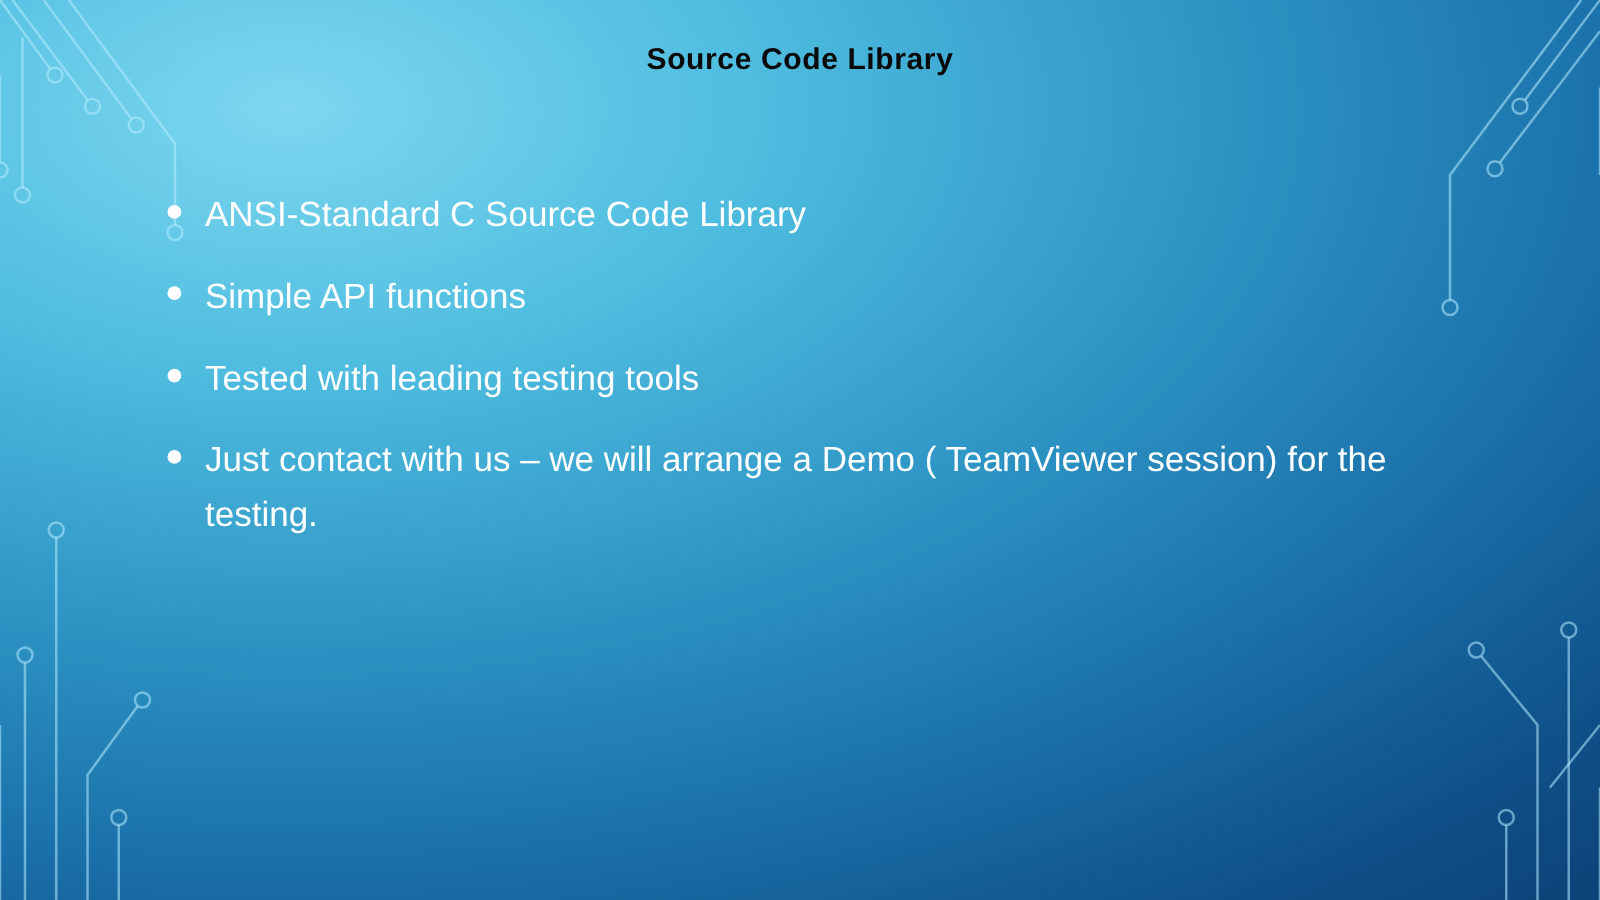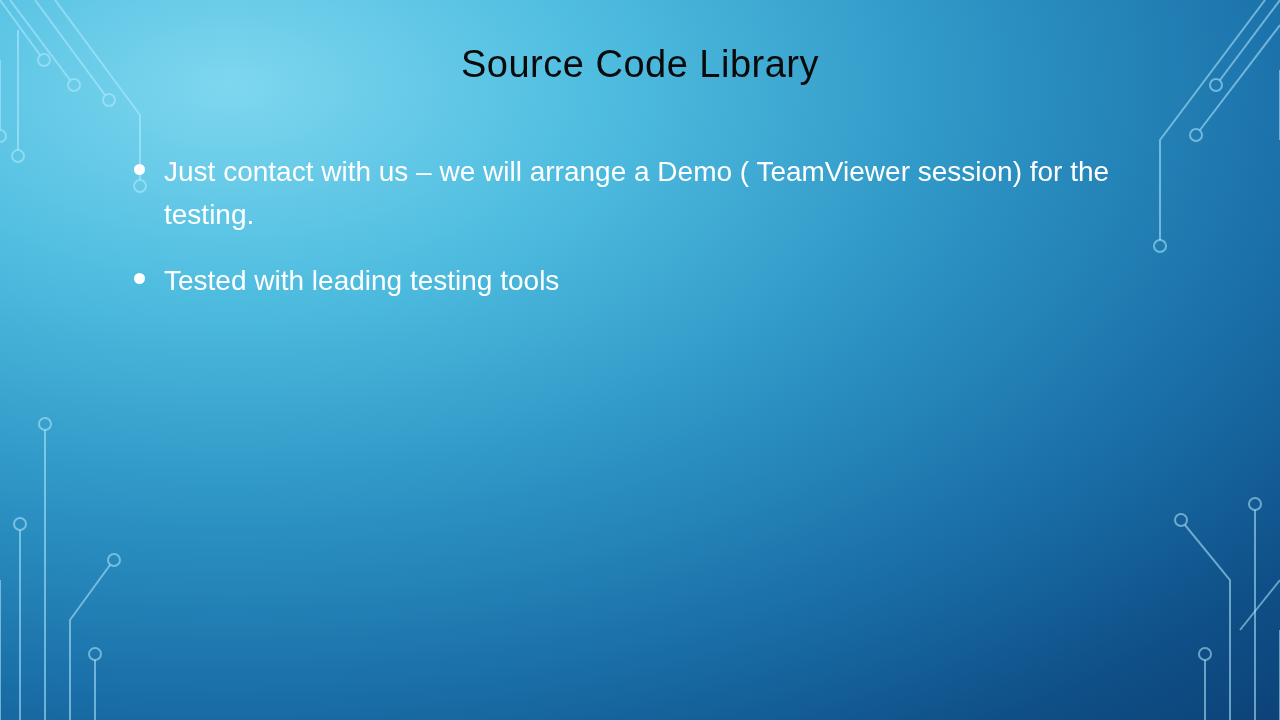--- a/index.html
+++ b/index.html
@@ -22,22 +22,22 @@
                 #0f4f87 82%,
                 #0a3a6d 100%);
     box-sizing: border-box;
   }
   .title {
     position: absolute;
     top: 18px;
     left: 0;
     width: 100%;
     text-align: center;
-    font-size: 38px;
-    font-weight: 400;
+    font-size: 24px;
+    font-weight: 700;
     color: #0a0a0a;
     letter-spacing: 0.5px;
   }
   .content {
     position: absolute;
     top: 150px;
     left: 130px;
     right: 130px;
     color: #ffffff;
   }
@@ -131,18 +131,20 @@
     <circle cx="51" cy="140" r="6"></circle>
     <polyline points="75,340 75,280"></polyline>
     <circle cx="75" cy="274" r="6"></circle>
     <polyline points="150,200 110,250"></polyline>
   </svg>
 
   <h1 class="title">Source Code Library</h1>
 
   <div class="content">
     <ul class="bullets">
+      <li>ANSI-Standard C Source Code Library</li>
+      <li>Simple API functions</li>
+      <li>Tested with leading testing tools</li>
       <li>Just contact with us – we will arrange a Demo ( TeamViewer session) for the testing.</li>
-      <li>Tested with leading testing tools</li>
     </ul>
   </div>
 
 </div>
 
 </body></html>

